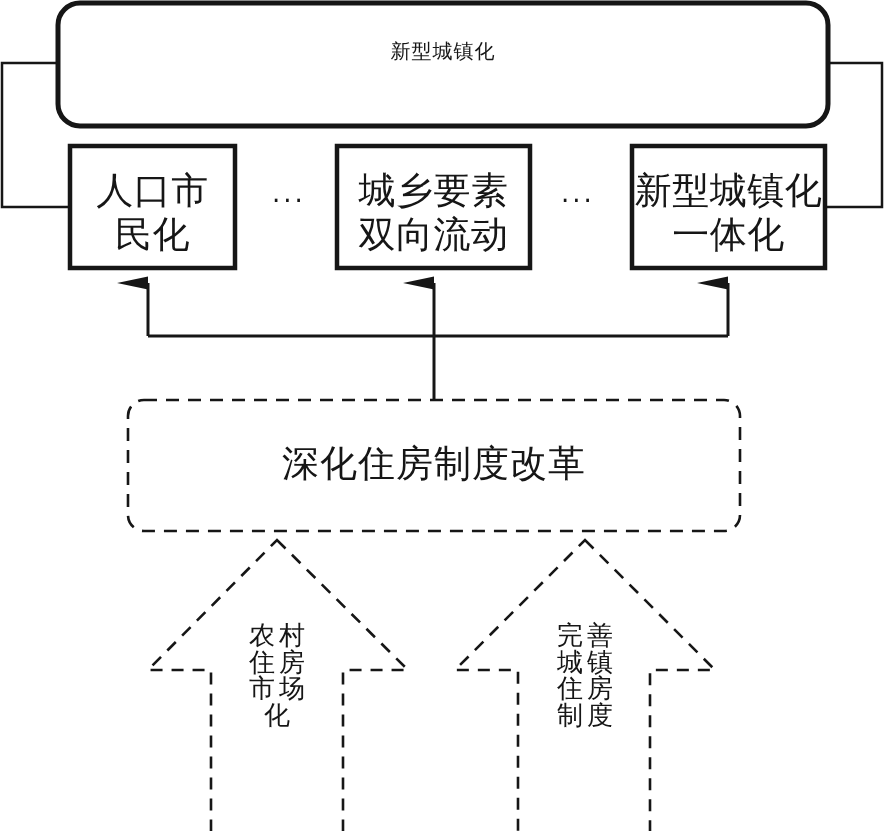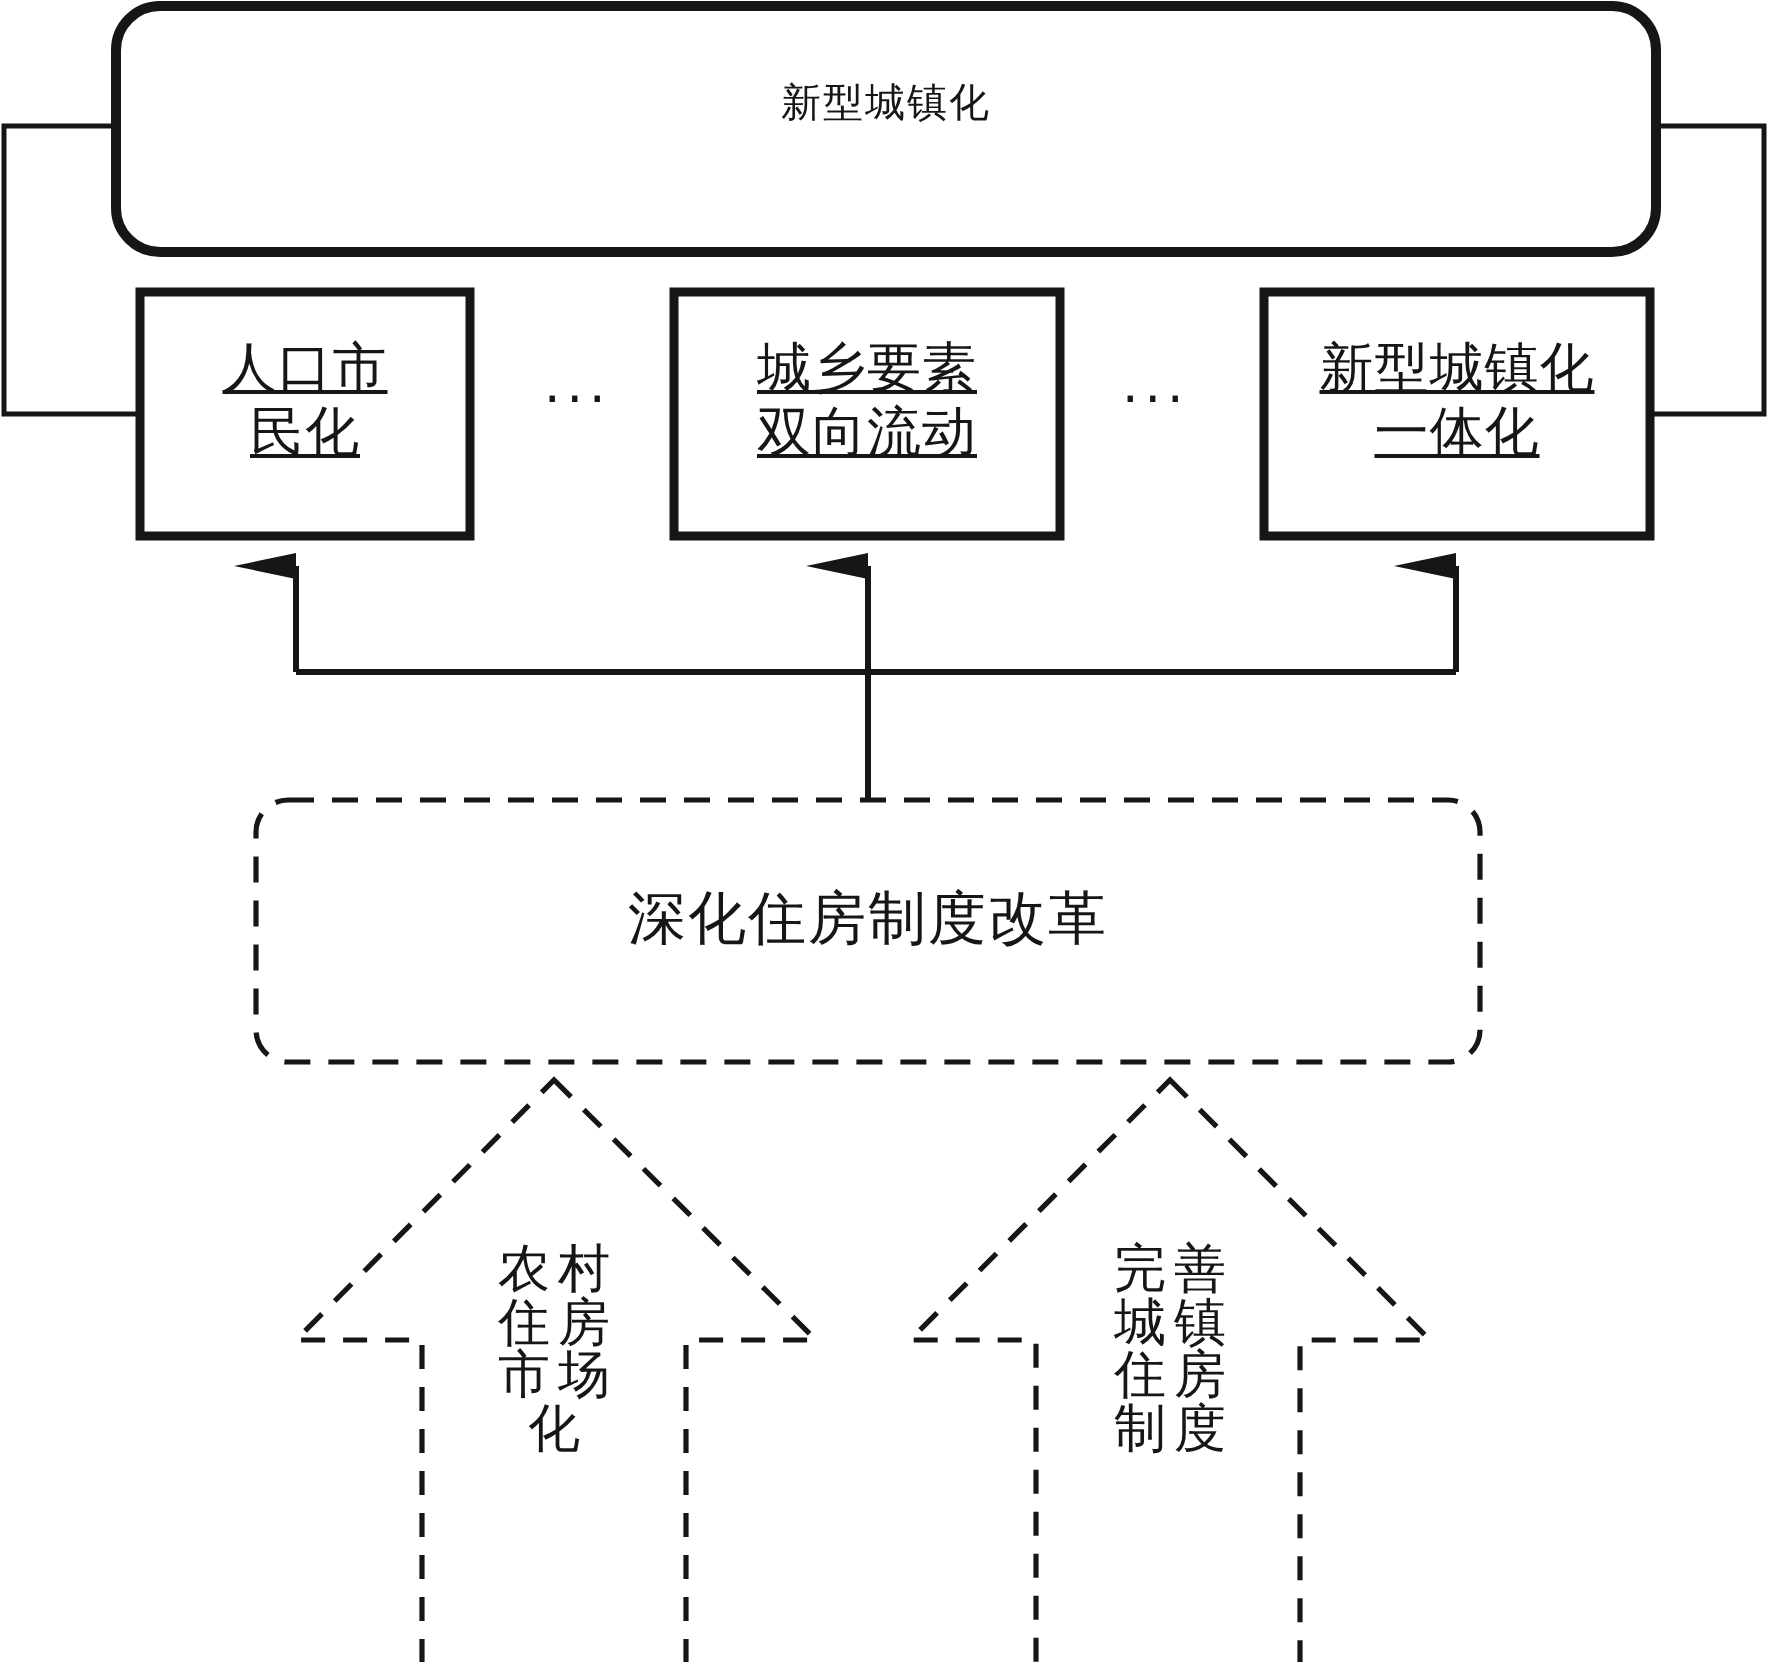--- a/index.html
+++ b/index.html
@@ -5,31 +5,31 @@
   html,body{margin:0;padding:0;background:#fff;}
   body{width:884px;height:831px;font-family:"DejaVu Serif","Liberation Serif",serif;}
   #stage{position:relative;width:884px;height:831px;overflow:hidden;background:#fff;}
   #svgroot{position:absolute;left:0;top:0;width:884px;height:831px;}
 
   .lbl{position:absolute;color:#161616;text-align:center;line-height:1.18;
        font-family:"DejaVu Serif","Liberation Serif",serif;white-space:pre-line;}
 
   #title-label{left:58px;top:40px;width:770px;font-size:20px;letter-spacing:1px;}
 
-  .box-label{font-size:27px;letter-spacing:0.5px;text-decoration:underline;}
+  .box-label{font-size:37px;letter-spacing:0.5px;}
   #box1-label{left:70px;top:169px;width:165px;}
   #box2-label{left:337px;top:169px;width:193px;}
   #box3-label{left:632px;top:169px;width:193px;}
 
   .ellipsis{position:absolute;font-size:26px;color:#161616;letter-spacing:3px;
             font-family:"DejaVu Sans","Liberation Sans",sans-serif;}
   #ellipsis-1{left:272px;top:178px;}
   #ellipsis-2{left:561px;top:178px;}
 
-  #reform-label{left:128px;top:442px;width:612px;font-size:29px;letter-spacing:1px;}
+  #reform-label{left:128px;top:442px;width:612px;font-size:37px;letter-spacing:1px;}
 
   .vlabel{position:absolute;display:flex;flex-direction:column;align-items:center;
           font-size:26px;color:#161616;line-height:1.02;
           font-family:"DejaVu Serif","Liberation Serif",serif;}
   .vrow{display:flex;flex-direction:row;justify-content:center;}
   .vrow span{display:inline-block;width:30px;text-align:center;}
   #arrow-left-label{left:232px;top:622px;width:90px;}
   #arrow-right-label{left:540px;top:622px;width:90px;}
 </style>
 </head>

